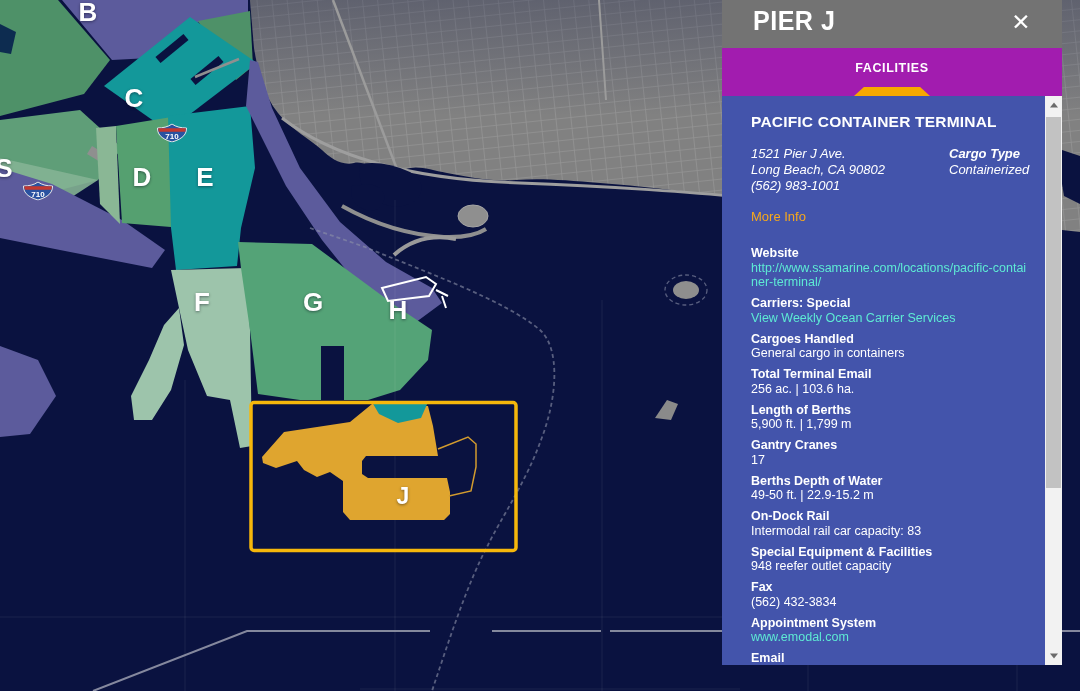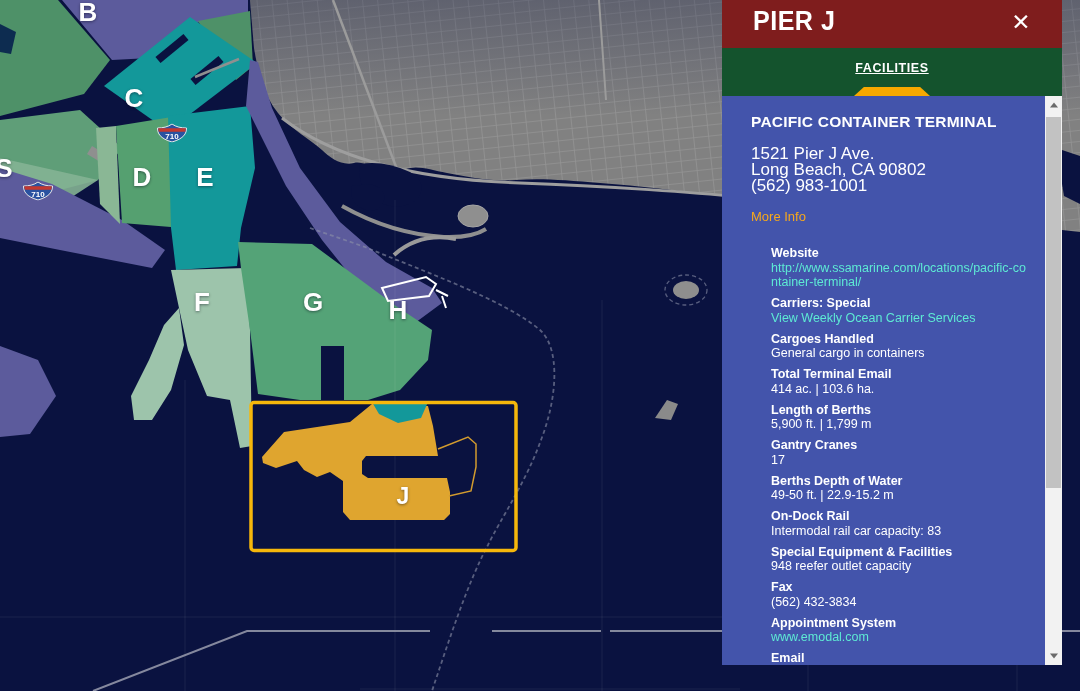--- a/index.html
+++ b/index.html
@@ -12,43 +12,43 @@
   .pier-label { position:absolute; transform:translate(-50%,-50%); color:#fff;
     font-weight:bold; font-size:26px; text-shadow:0 1px 3px rgba(0,0,20,.45);
     letter-spacing:0; cursor:pointer; }
   .pier-label.small { font-size:23px; }
   .shield { position:absolute; transform:translate(-50%,-50%); width:32px; height:19px; }
   .shield svg { display:block; }
 
   
   .panel { position:absolute; left:722px; top:0; width:340px; height:665px;
            background:#4354AB; color:#fff; }
-  .panel-header { position:relative; height:48px; background:#7f1d1d; }
+  .panel-header { position:relative; height:48px; background:#737373; }
   .panel-title { position:absolute; left:31px; top:6px; font-size:27px; font-weight:bold;
     letter-spacing:.5px; transform:scaleX(.93); transform-origin:left center; white-space:nowrap; }
   .close-btn { position:absolute; right:28px; top:9px; width:26px; height:26px;
     color:#fff; font-size:23px; line-height:26px; text-align:center; cursor:pointer;
     font-weight:300; }
-  .tab-bar { position:relative; height:48px; background:#14532d; display:flex;
-    align-items:center; justify-content:center;text-decoration:underline; }
+  .tab-bar { position:relative; height:48px; background:#a21caf; display:flex;
+    align-items:center; justify-content:center; }
   .tab-label { font-size:12.5px; font-weight:bold; letter-spacing:.6px; padding-bottom:8px;
     cursor:pointer; }
   .tab-indicator { position:absolute; bottom:0; left:50%; transform:translateX(-50%);
     width:76px; height:9px; background:#F7A800;
     clip-path:polygon(13% 0, 87% 0, 100% 100%, 0 100%); }
   .panel-body { position:relative; height:647px; overflow:hidden; }
   .panel-content { position:absolute; left:0; top:0; right:17px; bottom:0;
     padding:17px 18px 0 29px; overflow:hidden; }
   .terminal-name { font-size:15.5px; font-weight:bold; letter-spacing:.2px; margin-bottom:15px; }
-  .addr-row { display:flex; font-size:17px; line-height:16px; }
+  .addr-row { display:flex; font-size:13px; line-height:16px;font-style:italic; }
   .addr-left { width:198px; flex:none; }
   .cargo-label { font-weight:bold; }
   .more-info { margin-top:15px; color:#F7A81B; font-weight:normal; font-size:13px; cursor:pointer; }
   .fields { margin-top:22px; }
-  .pair { margin-bottom:6.5px;margin-left:20px; }
+  .pair { margin-bottom:6.5px; }
   .f-label { font-size:12.5px; font-weight:bold; line-height:14.5px; }
   .f-value { font-size:12.5px; line-height:14.5px; word-break:break-word; }
   .f-value.link { color:#5eead4; cursor:pointer; word-break:break-all; }
 
   
   .scrollbar { position:absolute; right:0; top:0; width:17px; height:569px; background:#F2F2F2; }
   .sb-btn { position:absolute; left:0; width:17px; height:18px; background:#F2F2F2; cursor:pointer; }
   .sb-btn.up { top:0; } .sb-btn.down { bottom:0; }
   .sb-btn .tri { position:absolute; left:50%; top:50%; transform:translate(-50%,-50%);
     width:0; height:0; border-left:4.5px solid transparent; border-right:4.5px solid transparent; }
@@ -198,38 +198,42 @@
     </div>
     <div class="panel-body">
       <div class="panel-content">
         <div class="terminal-name">PACIFIC CONTAINER TERMINAL</div>
         <div class="addr-row">
           <div class="addr-left">
             <div>1521 Pier J Ave.</div>
             <div>Long Beach, CA 90802</div>
             <div>(562) 983-1001</div>
           </div>
+          <div class="addr-right">
+            <div class="cargo-label">Cargo Type</div>
+            <div>Containerized</div>
+          </div>
         </div>
         <div class="more-info">More Info</div>
         <div class="fields">
             <div class="pair">
               <div class="f-label">Website</div>
               <div class="f-value link">http://www.ssamarine.com/locations/pacific-container-terminal/</div>
             </div>
             <div class="pair">
               <div class="f-label">Carriers: Special</div>
               <div class="f-value link">View Weekly Ocean Carrier Services</div>
             </div>
             <div class="pair">
               <div class="f-label">Cargoes Handled</div>
               <div class="f-value">General cargo in containers</div>
             </div>
             <div class="pair">
               <div class="f-label">Total Terminal Email</div>
-              <div class="f-value">414 ac. | 103.6 ha.</div>
+              <div class="f-value">256 ac. | 103.6 ha.</div>
             </div>
             <div class="pair">
               <div class="f-label">Length of Berths</div>
               <div class="f-value">5,900 ft. | 1,799 m</div>
             </div>
             <div class="pair">
               <div class="f-label">Gantry Cranes</div>
               <div class="f-value">17</div>
             </div>
             <div class="pair">

